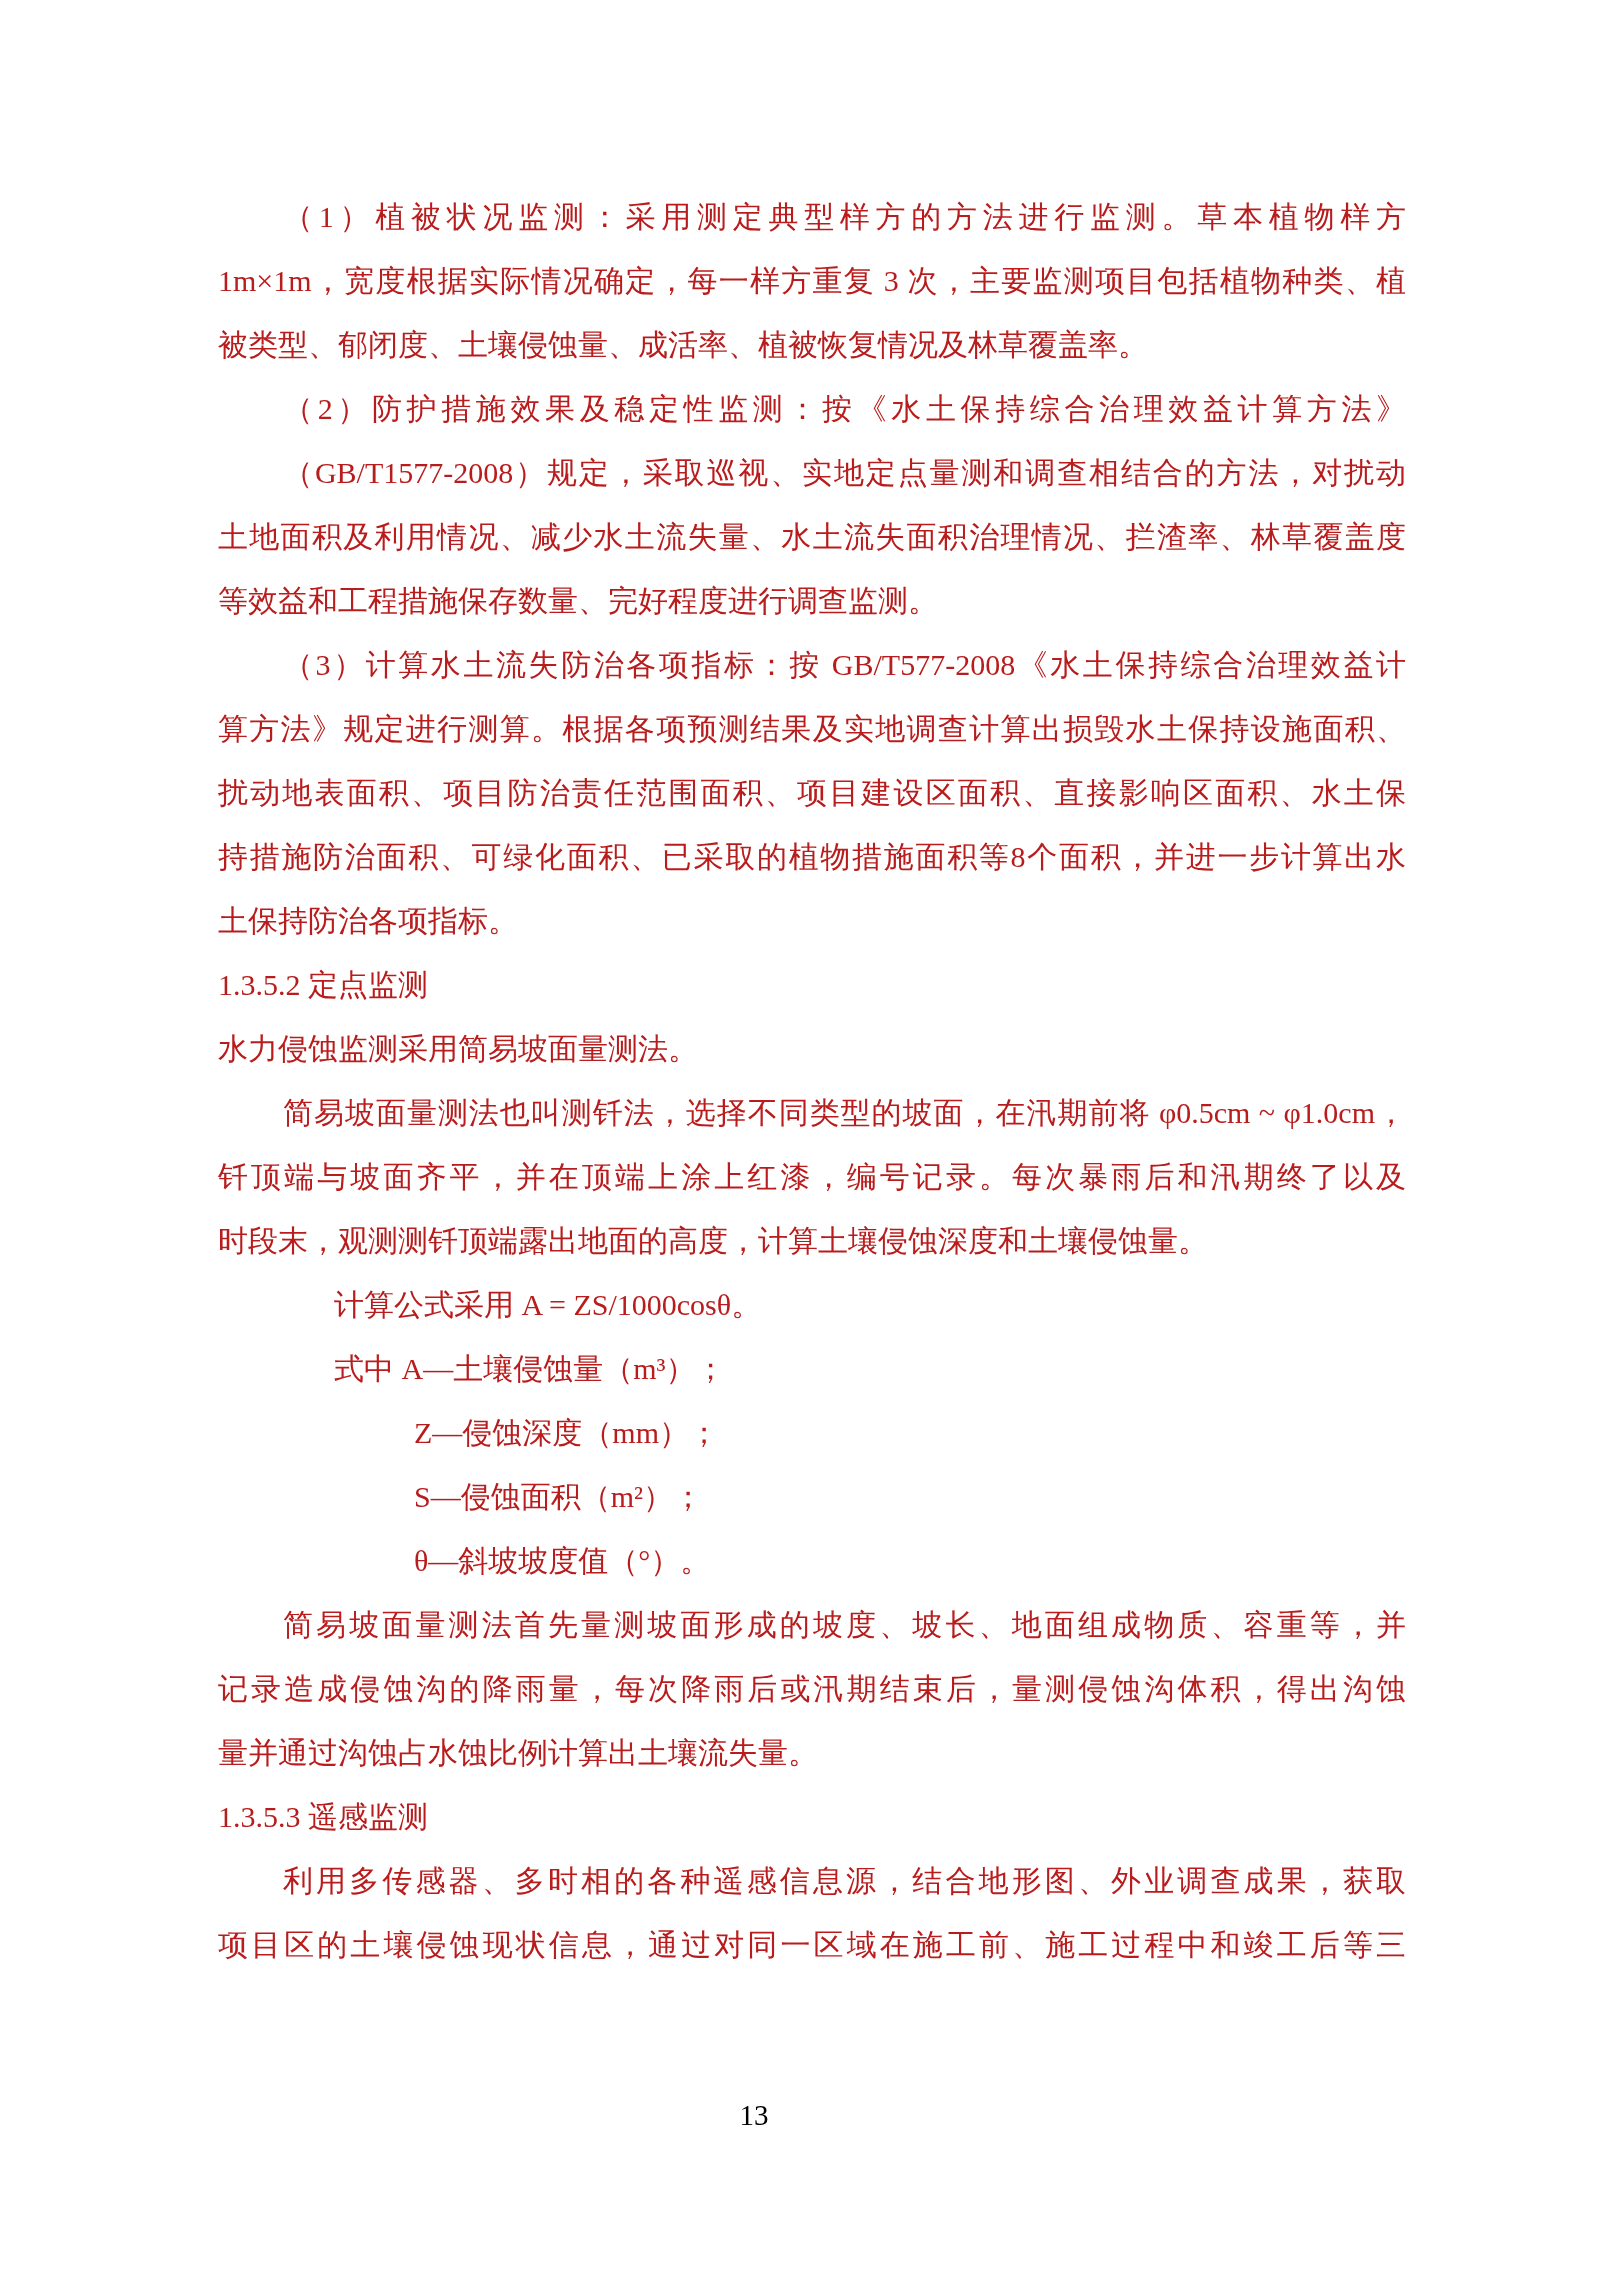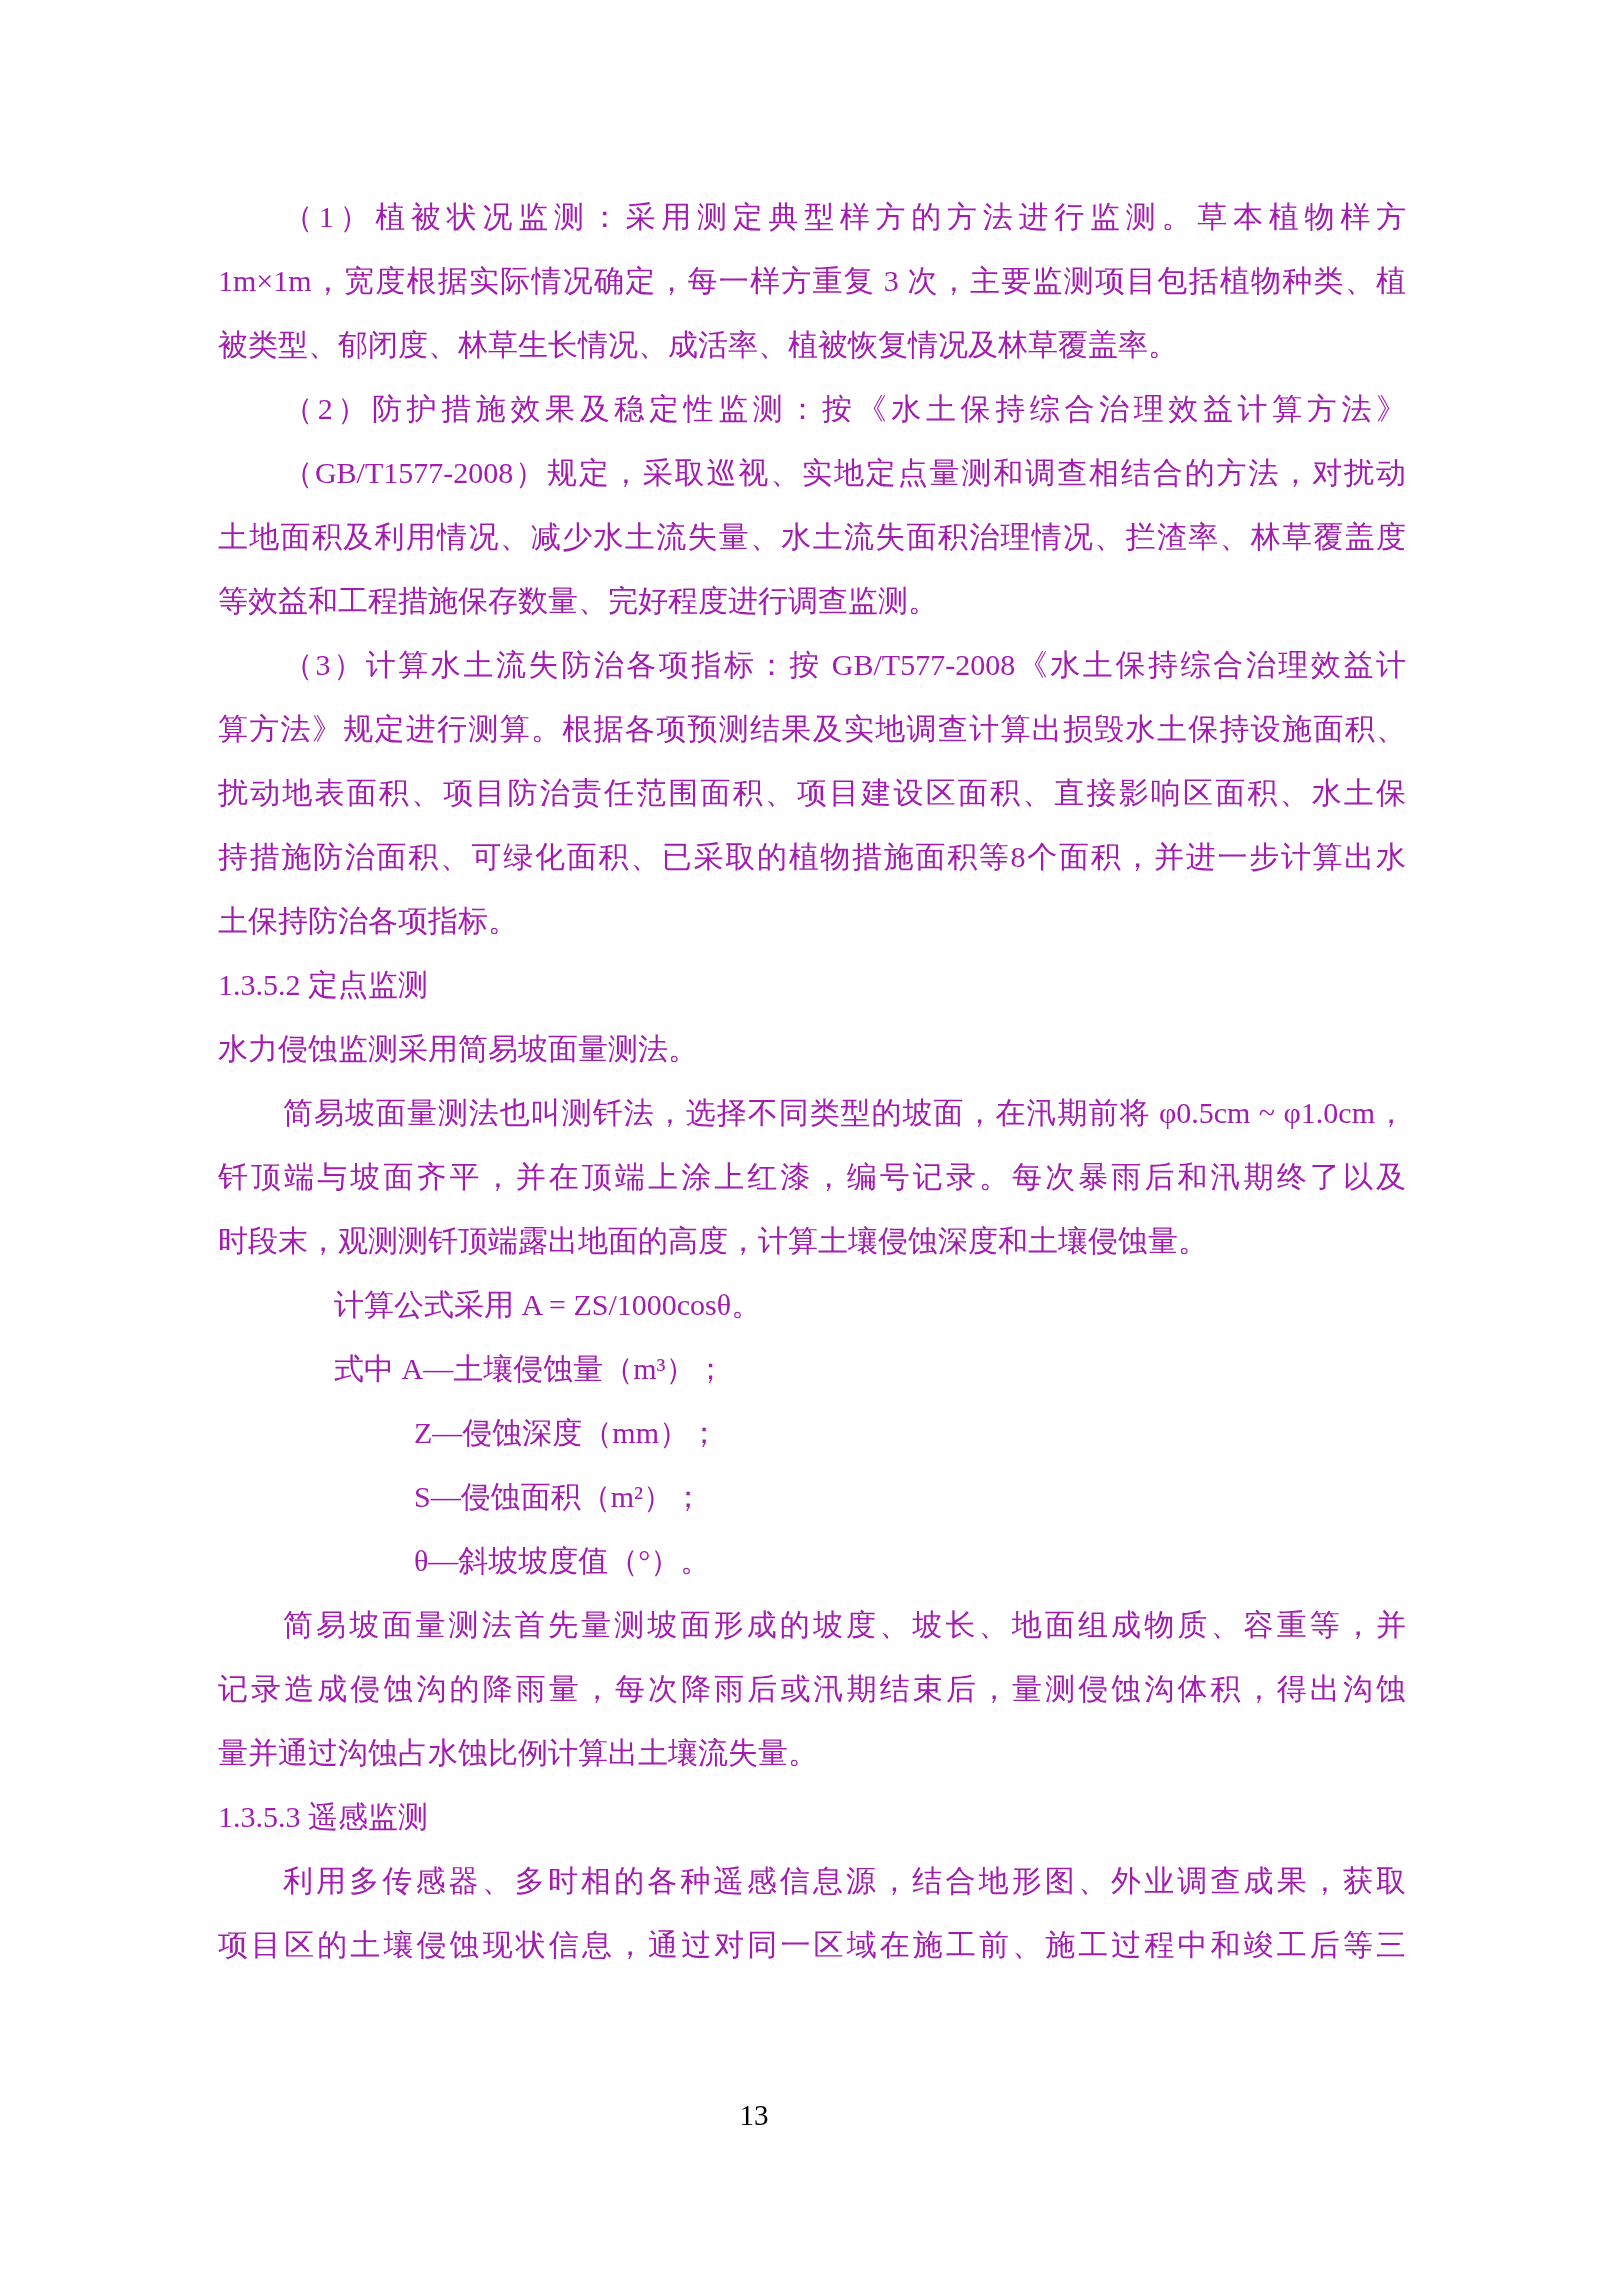--- a/index.html
+++ b/index.html
@@ -22,21 +22,21 @@
   .textblock {
     position: absolute;
     left: 218px;
     top: 185px;
     width: 1188px;
   }
   .line {
     font-size: 30px;
     line-height: 64px;
     height: 64px;
-    color: #a21caf;
+    color: #b91c1c;
     text-align: left;
     overflow: visible;
   }
   .line.stretch {
     text-align: justify;
     text-align-last: justify;
     text-justify: inter-character;
   }
   .footer {
     position: absolute;
@@ -49,21 +49,21 @@
     color: #000000;
   }
 </style>
 </head>
 <body>
 
 <div class="page">
   <div class="textblock" id="textblock">
       <div class="line stretch" style="padding-left: 65px;">（1）植被状况监测：采用测定典型样方的方法进行监测。草本植物样方</div>
       <div class="line stretch" style="padding-left: 0px;">1m×1m，宽度根据实际情况确定，每一样方重复 3 次，主要监测项目包括植物种类、植</div>
-      <div class="line" style="padding-left: 0px;">被类型、郁闭度、林草生长情况、成活率、植被恢复情况及林草覆盖率。</div>
+      <div class="line" style="padding-left: 0px;">被类型、郁闭度、土壤侵蚀量、成活率、植被恢复情况及林草覆盖率。</div>
       <div class="line stretch" style="padding-left: 65px;">（2）防护措施效果及稳定性监测：按《水土保持综合治理效益计算方法》</div>
       <div class="line stretch" style="padding-left: 65px;">（GB/T1577-2008）规定，采取巡视、实地定点量测和调查相结合的方法，对扰动</div>
       <div class="line stretch" style="padding-left: 0px;">土地面积及利用情况、减少水土流失量、水土流失面积治理情况、拦渣率、林草覆盖度</div>
       <div class="line" style="padding-left: 0px;">等效益和工程措施保存数量、完好程度进行调查监测。</div>
       <div class="line stretch" style="padding-left: 65px;">（3）计算水土流失防治各项指标：按 GB/T577-2008《水土保持综合治理效益计</div>
       <div class="line stretch" style="padding-left: 0px;">算方法》规定进行测算。根据各项预测结果及实地调查计算出损毁水土保持设施面积、</div>
       <div class="line stretch" style="padding-left: 0px;">扰动地表面积、项目防治责任范围面积、项目建设区面积、直接影响区面积、水土保</div>
       <div class="line stretch" style="padding-left: 0px;">持措施防治面积、可绿化面积、已采取的植物措施面积等8个面积，并进一步计算出水</div>
       <div class="line" style="padding-left: 0px;">土保持防治各项指标。</div>
       <div class="line" style="padding-left: 0px;">1.3.5.2 定点监测</div>

